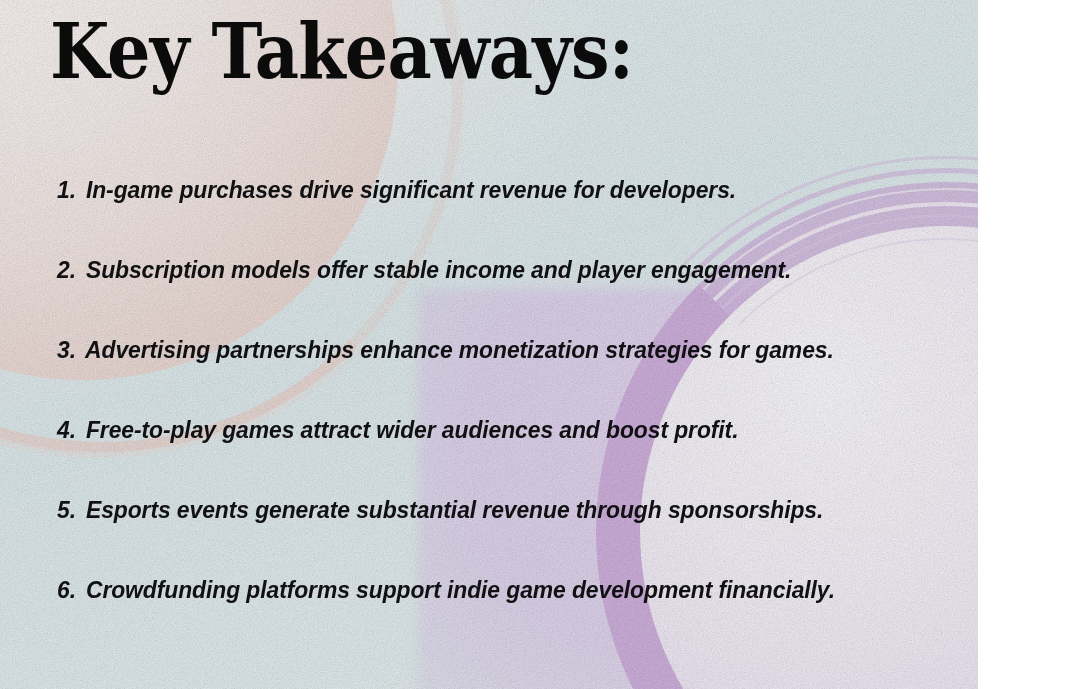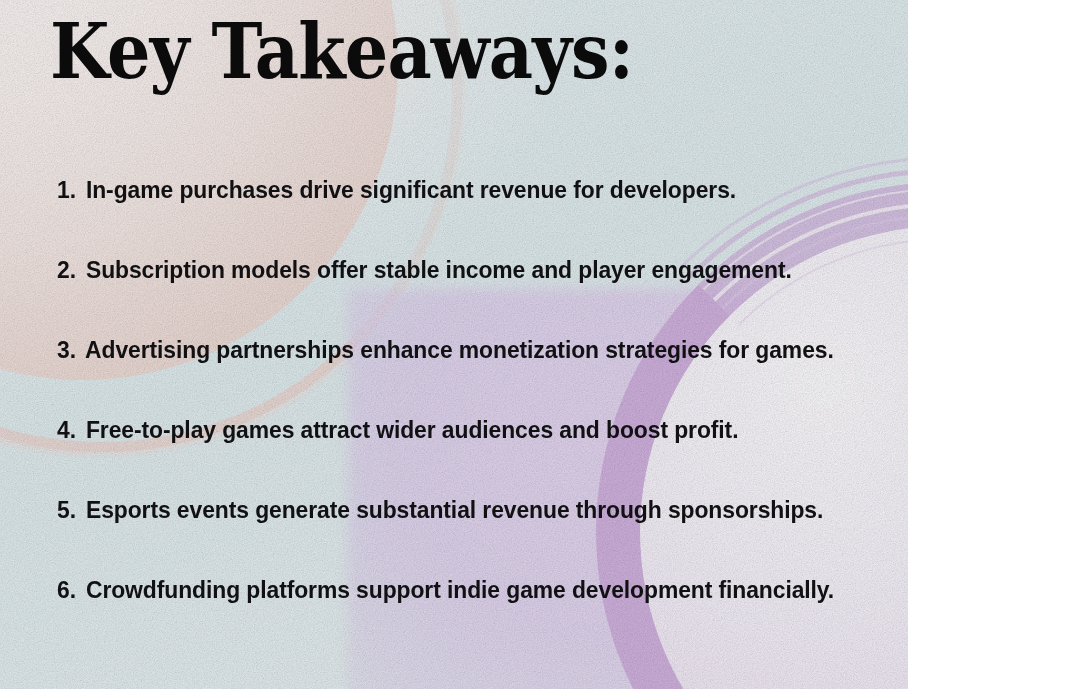--- a/index.html
+++ b/index.html
@@ -5,21 +5,21 @@
 <style>
   html, body {
     margin: 0;
     padding: 0;
     background: #ffffff;
   }
 
   
   .poster {
     position: relative;
-    width: 908px;
+    width: 978px;
     height: 689px;
     overflow: hidden;
     background: #e4eef1;
     font-family: "Liberation Sans", sans-serif;
     isolation: isolate;
   }
 
   
   .bg-base {
     position: absolute;
@@ -197,20 +197,21 @@
   }
 
   .takeaways {
     position: absolute;
     left: 57px;
     top: 150px;
     width: 930px;
     margin: 0;
     padding: 0;
     list-style: none;
+    font-style: italic;
   }
 
   .takeaway {
     font-family: "Liberation Sans", sans-serif;
     font-weight: 700;
     font-size: 24.5px;
     line-height: 80px;
     letter-spacing: -0.1px;
     color: #111113;
     white-space: nowrap;

